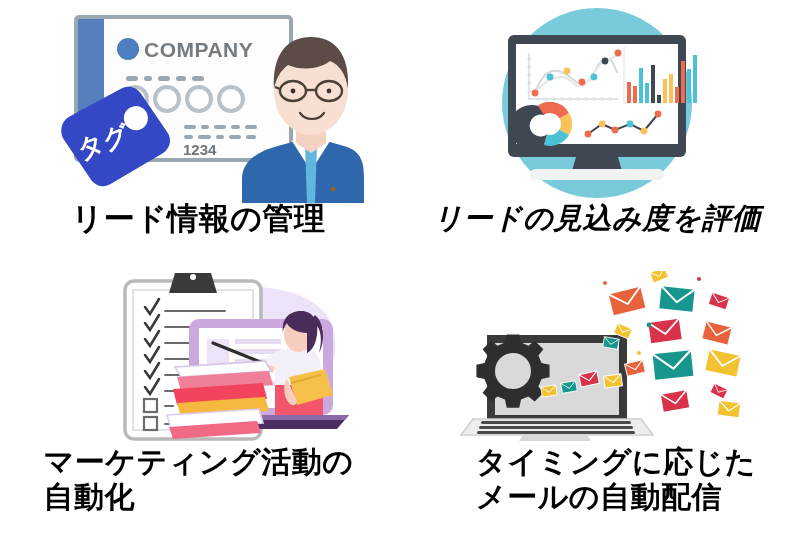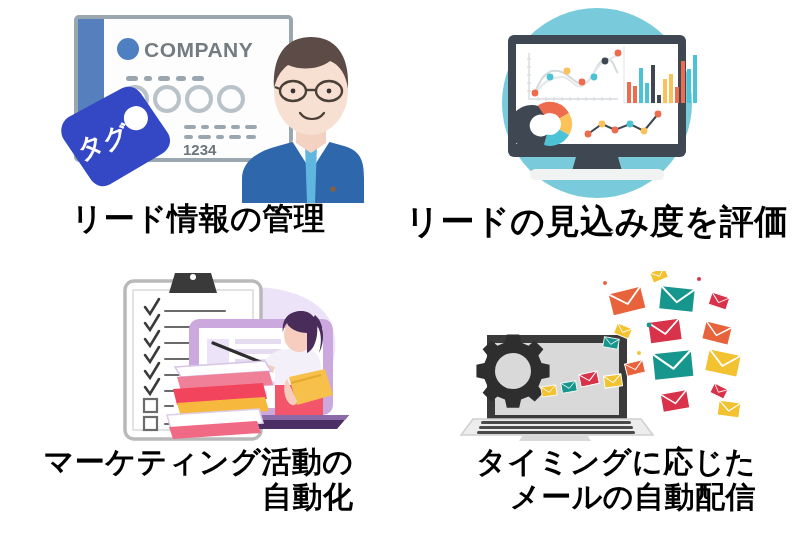--- a/index.html
+++ b/index.html
@@ -32,31 +32,31 @@
     position: relative;
     width: 100%;
     flex: 0 0 auto;
     display: flex;
     align-items: center;
     justify-content: center;
   }
   .caption {
     font-weight: bold;
     color: #000000;
-    text-align: right;
+    text-align: left;
     line-height: 1.18;
     letter-spacing: 0.5px;
     white-space: pre-line;
   }
   
   .cell-1 .art { height: 205px; }
   .cell-1 .caption { font-size: 31px; margin-top: -4px; }
   
   .cell-2 .art { height: 205px; }
-  .cell-2 .caption { font-size: 34px; margin-top: -4px; }
+  .cell-2 .caption { font-size: 29px; margin-top: -4px; font-style: italic; }
   
   .cell-3 .art { height: 170px; }
   .cell-3 .caption { font-size: 30px; margin-top: 2px; }
   
   .cell-4 .art { height: 170px; }
   .cell-4 .caption { font-size: 30px; margin-top: 2px; margin-left: 38px; }
   svg { display: block; }
 </style>
 </head>
 <body>

